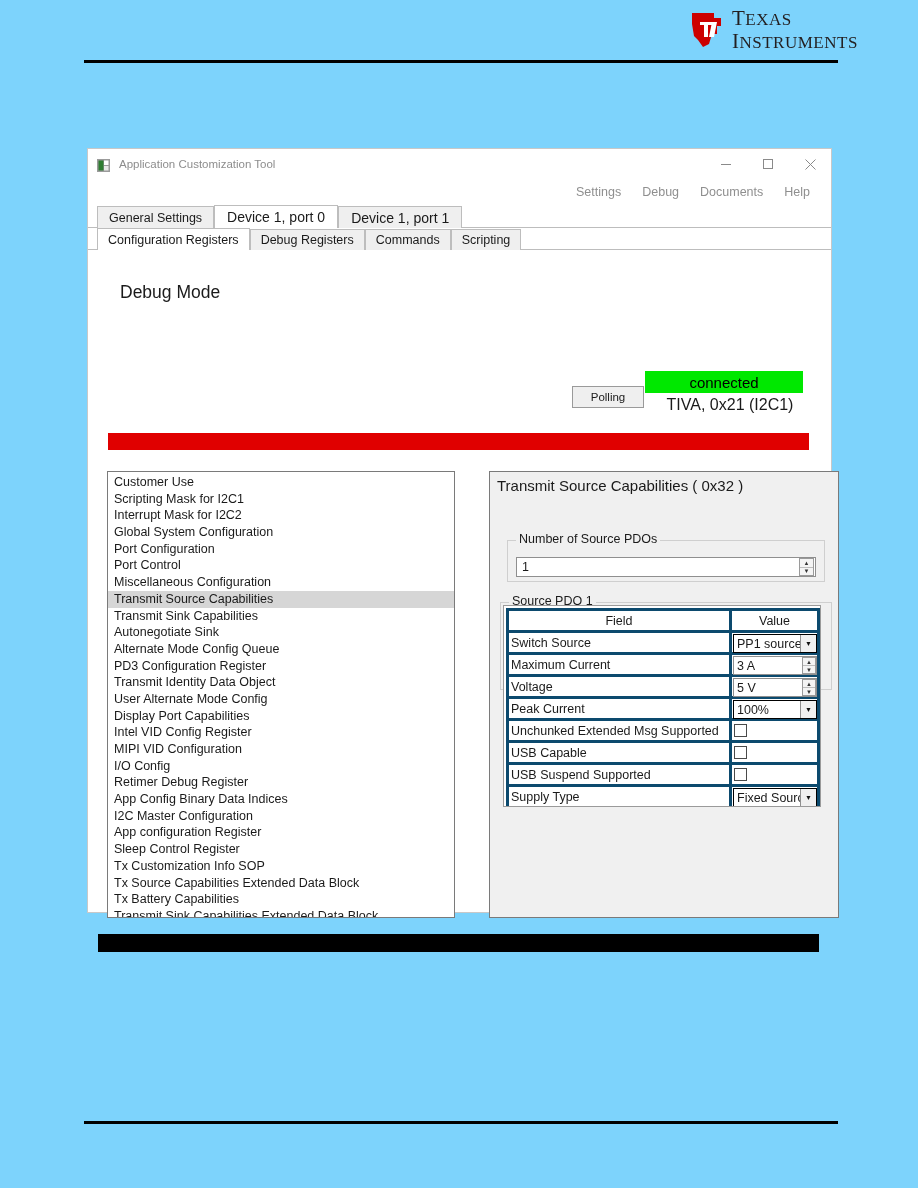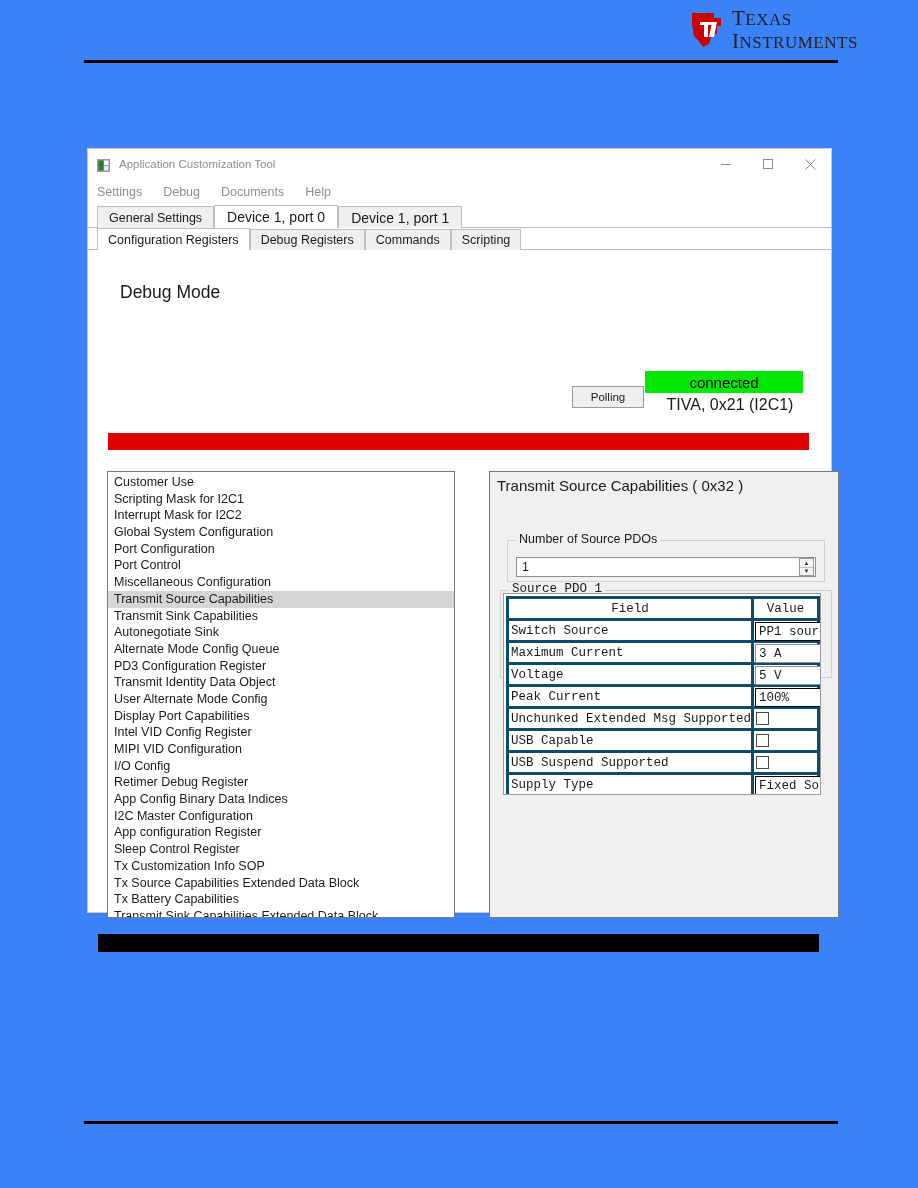--- a/index.html
+++ b/index.html
@@ -5,21 +5,21 @@
   html, body {
     margin: 0; padding: 0;
     width: 918px; height: 1188px;
     background: #ffffff;
     font-family: "Liberation Sans", sans-serif;
     overflow: hidden;
   }
   .page {
     position: relative;
     width: 918px; height: 1188px;
-    background: #3b82f6;
+    background: #7dd3fc;
   }
 
   
   .ti-logo {
     position: absolute;
     left: 688px; top: 8px;
     width: 152px; height: 44px;
     display: flex; align-items: center;
   }
   .ti-mark {
@@ -105,20 +105,21 @@
     color: #8a8a8a;
   }
   .win-btn svg { display: block; }
 
   
   .menubar {
     height: 26px;
     display: flex; align-items: center;
     padding-left: 9px;
     background: #ffffff;
+    justify-content: flex-end;
   }
   .menu-item {
     font-size: 12.5px;
     color: #8f8f8f;
     margin-right: 21px;
     white-space: nowrap;
   }
 
   
   .tabs-outer {
@@ -295,21 +296,21 @@
     position: absolute;
     top: -9px; left: 8px;
     background: #f0f0f0;
     padding: 0 3px;
     font-size: 12.5px;
     color: #1a1a1a;
     white-space: nowrap;
   }
 
   .grp-pdos { left: 17px; top: 68px; width: 318px; height: 42px; }
-  .grp-pdo1 { left: 10px; top: 118px; width: 332px; height: 88px; font-family: Liberation Mono, monospace; }
+  .grp-pdo1 { left: 10px; top: 130px; width: 332px; height: 88px; }
 
   .spin-wrap {
     position: absolute;
     left: 8px; top: 16px;
     width: 300px; height: 20px;
     background: #ffffff;
     border: 1px solid #8f8f8f;
     box-sizing: border-box;
     display: flex; align-items: center;
   }

